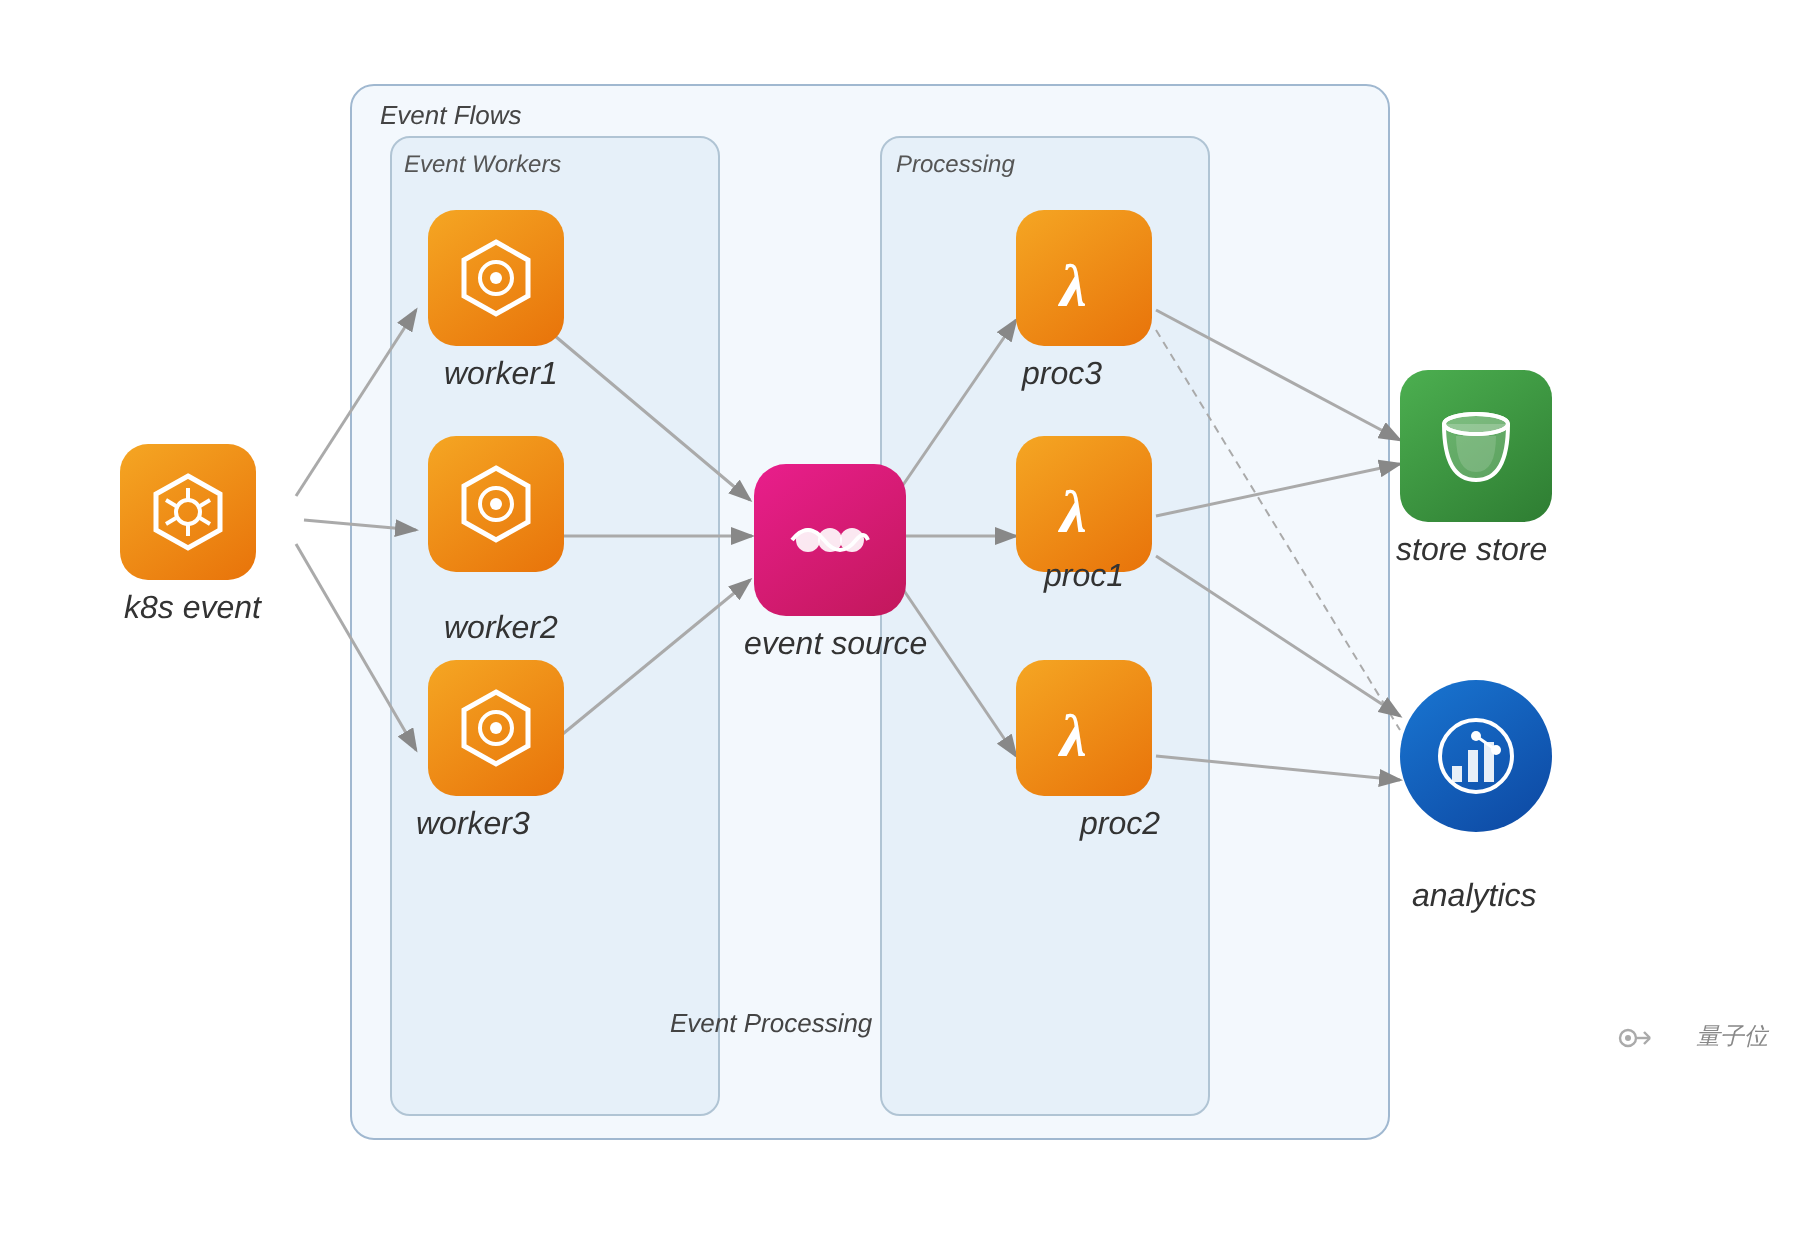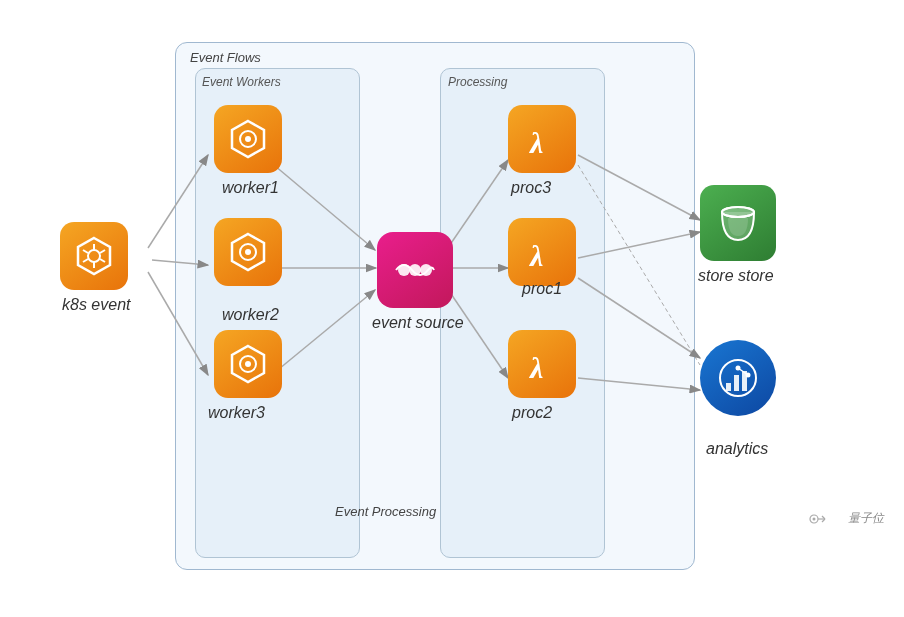--- a/index.html
+++ b/index.html
@@ -253,21 +253,21 @@
       <text x="10" y="36" font-size="30" fill="white" font-family="serif" font-weight="bold">λ</text>
     </svg>
   </div>
   <span class="icon-label" style="left:522px; top:280px;">proc1</span>
 
   <div class="icon-box orange" style="left:508px; top:330px;">
     <svg width="44" height="44" viewBox="0 0 44 44" fill="none">
       <text x="10" y="36" font-size="30" fill="white" font-family="serif" font-weight="bold">λ</text>
     </svg>
   </div>
-  <span class="icon-label" style="left:512px; top:404px;">proc2</span>
+  <span class="icon-label" style="left:540px; top:404px;">proc2</span>
 
   <div class="icon-box green" style="left:700px; top:185px; width:76px; height:76px; border-radius:14px;">
     <svg width="50" height="50" viewBox="0 0 50 50" fill="none">
 
       <ellipse cx="25" cy="14" rx="16" ry="5" stroke="white" stroke-width="2" fill="white" fill-opacity="0.3"></ellipse>
       <path d="M9,14 Q9,42 25,42 Q41,42 41,14" stroke="white" stroke-width="2" fill="white" fill-opacity="0.2"></path>
       <ellipse cx="25" cy="14" rx="16" ry="5" stroke="white" stroke-width="2" fill="none"></ellipse>
       <path d="M15,20 Q15,38 25,38 Q35,38 35,20" stroke="none" fill="white" fill-opacity="0.15"></path>
     </svg>
   </div>

